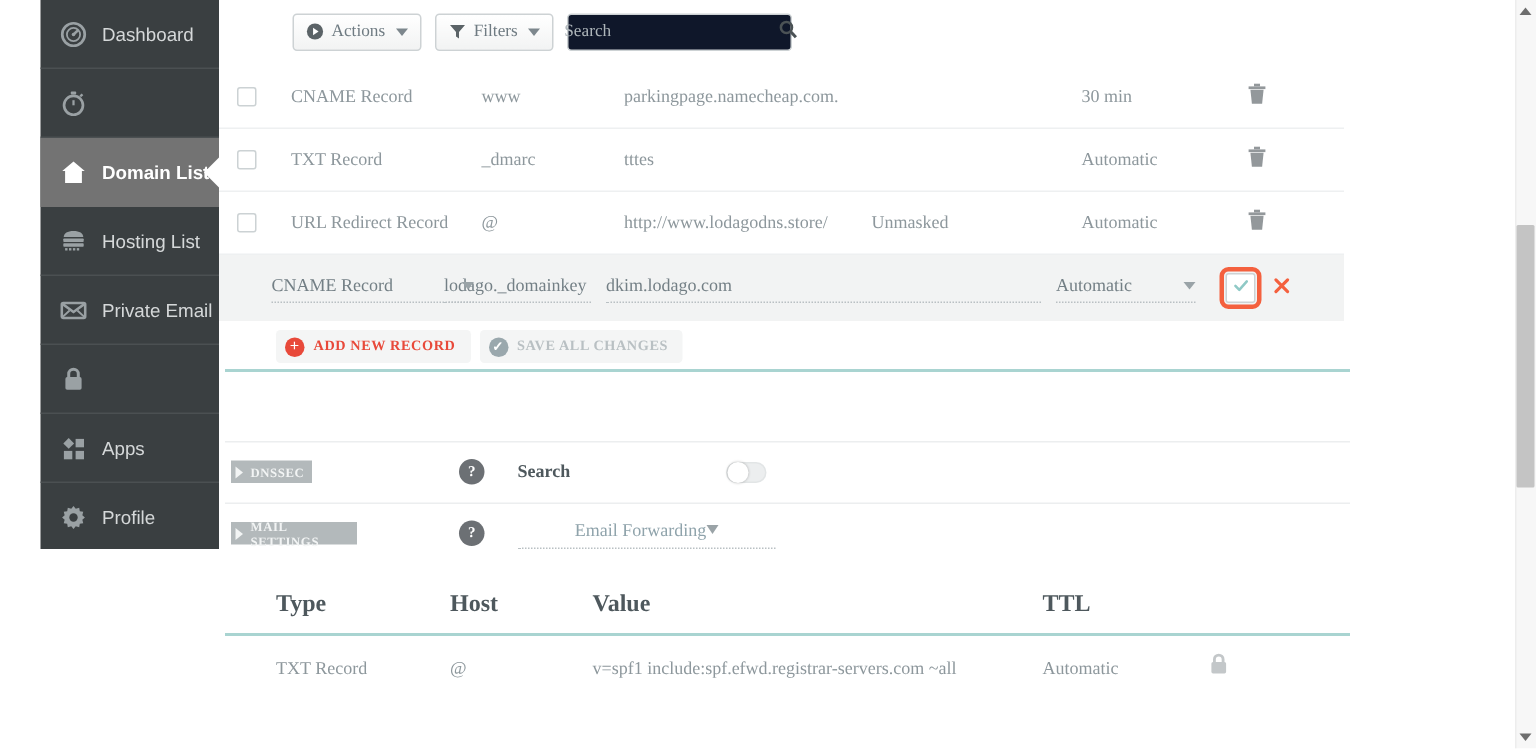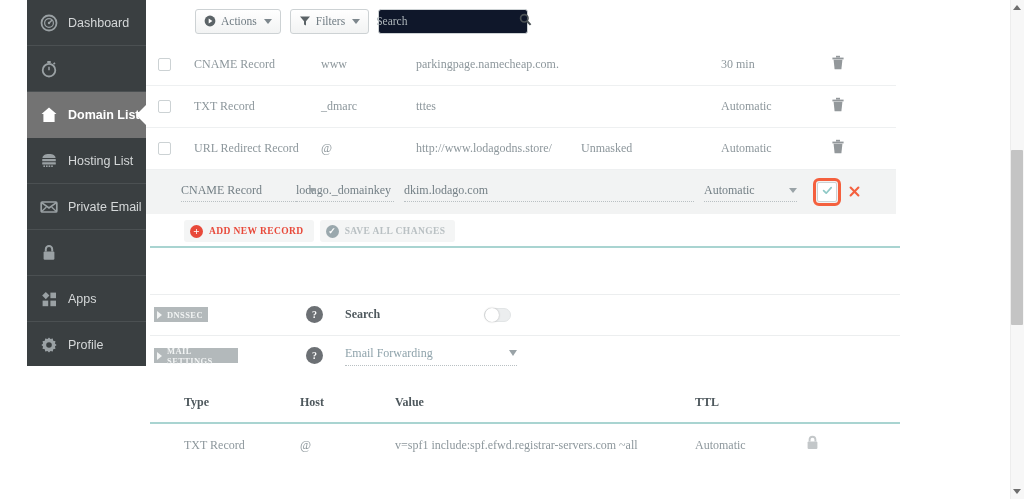--- a/index.html
+++ b/index.html
@@ -140,30 +140,30 @@
   .toggle{
     width:27px;height:14px;border-radius:7px;background:#eceeef;border:1px solid #e2e5e6;
     position:relative;box-sizing:border-box;
   }
   .toggle .knob{
     position:absolute;left:0;top:-1px;width:14px;height:14px;border-radius:50%;
     background:#fff;box-shadow:0 0 2px rgba(0,0,0,.28);
   }
   .mailsel{
     width:172px;border-bottom:1px dotted #b9c0c3;color:#8fa3ab;font-size:12px;
-    display:flex;align-items:center;justify-content:space-between;padding-bottom:4px;
+    display:flex;align-items:center;justify-content:center;padding-bottom:4px;
   }
   .mailsel .cr2{
     width:0;height:0;border-left:4.5px solid transparent;border-right:4.5px solid transparent;
     border-top:6px solid #9aa3a7;
   }
 
   
   .thead{position:absolute;left:4px;top:385px;width:750px;height:35px;display:flex;align-items:center;
-    color:#4e585d;font-size:12px;font-weight:bold;}
+    color:#4e585d;font-size:16px;font-weight:bold;}
   .thead-line{position:absolute;left:4px;top:422px;width:750px;height:2px;background:#a9d4d1;}
   .brow{position:absolute;left:4px;top:424px;width:750px;height:42px;display:flex;align-items:center;
     color:#8d979c;font-size:12px;}
   .th-type{width:150px;padding-left:34px;box-sizing:border-box;}
   .th-host{width:95px;}
   .th-val{width:300px;}
   .th-ttl{width:110px;}
 
   
   .sbar{position:absolute;left:1010px;top:0;width:14px;height:499px;background:#f7f7f7;border-left:1px solid #ededed;}

